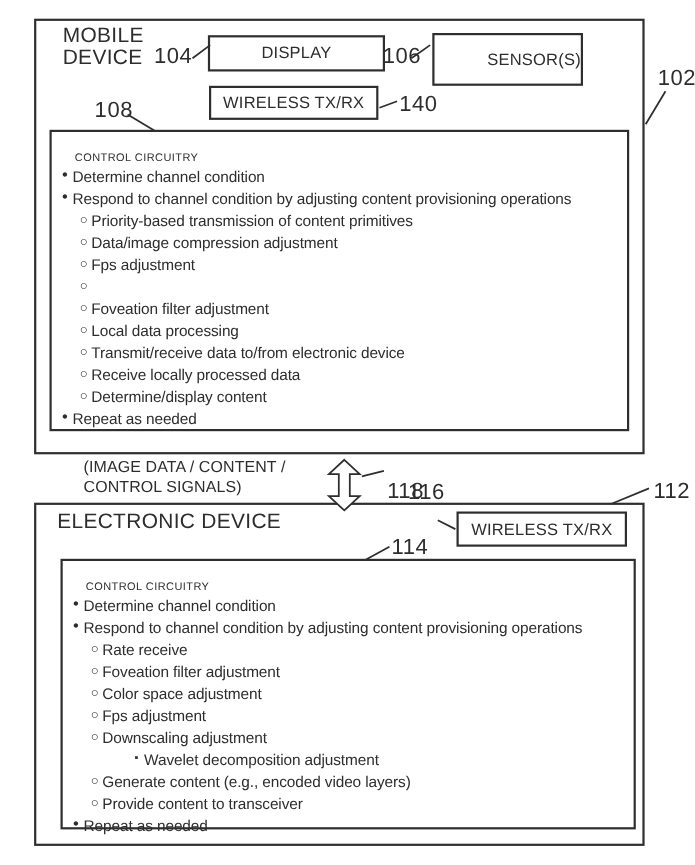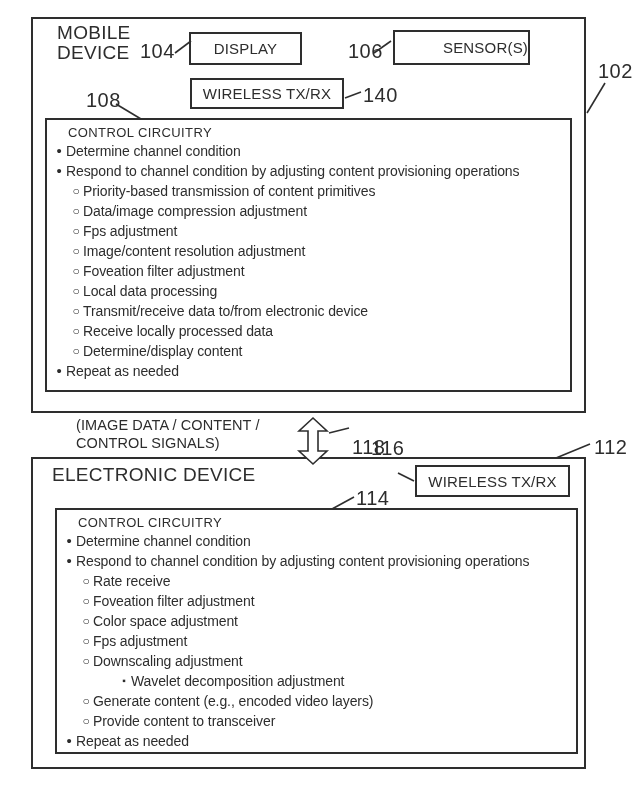--- a/index.html
+++ b/index.html
@@ -8,21 +8,21 @@
     font-family:"Liberation Sans", sans-serif; color:#2d2d2d; overflow:hidden;
   }
   .box { position:absolute; box-sizing:border-box; background:#ffffff; border:2px solid #2e2e2e; }
   .outer-box { border-width:2.5px; background:transparent; }
   .small-box {
     border-width:2.5px; display:flex; align-items:center; justify-content:center;
     font-size:15px; letter-spacing:0.2px; white-space:nowrap;
   }
   .device-label { position:absolute; font-size:19px; line-height:20px; letter-spacing:0.3px; }
   .ref-label { position:absolute; font-size:20px; letter-spacing:0.5px; }
-  .cc-title { margin:5px 0 1px 21px; font-size:13px; letter-spacing:0.4px; }
+  .cc-title { margin:18px 0 1px 21px; font-size:10px; letter-spacing:0.4px; }
   .cc-list { margin:0; padding:0; font-size:14px; letter-spacing:-0.1px; }
   .cc-row { display:flex; line-height:20px; }
   .cc-row .bullet { flex:0 0 14px; text-align:center; }
   .cc-row.lvl-0 { padding-left:5px; }
   .cc-row.lvl-0 .bullet { font-size:15px; }
   .cc-row.lvl-1 { padding-left:22px; }
   .cc-row.lvl-1 .bullet { font-size:12px; }
   .cc-row.lvl-2 { padding-left:60px; }
   .cc-row.lvl-2 .bullet { font-size:10px; }
   .channel-label { position:absolute; left:76px; top:416px; width:238px; text-align:left;
@@ -34,25 +34,25 @@
 
 <div class="canvas">
 
   <div class="box outer-box" style="left:31px; top:17px; width:555px; height:396px;"></div>
 
   <div class="device-label" style="left:57px; top:23px;">
     <div>MOBILE</div>
     <div>DEVICE</div>
   </div>
 
-  <div class="box small-box" style="left:189px; top:32px; width:113px; height:33px;">
+  <div class="box small-box" style="left:189px; top:32px; width:161px; height:33px;">
     <span>DISPLAY</span>
   </div>
 
-  <div class="box small-box" style="left:393px; top:30px; width:137px; height:35px;padding-left:48px;">
+  <div class="box small-box" style="left:393px; top:30px; width:137px; height:48px;padding-left:48px;">
     <span>SENSOR(S)</span>
   </div>
 
   <div class="box small-box" style="left:190px; top:78px; width:154px; height:31px;">
     <span>WIRELESS TX/RX</span>
   </div>
 
   <div class="box" style="left:45px; top:118px; width:527px; height:274px;">
     <div class="cc-title">CONTROL CIRCUITRY</div>
     <div class="cc-list">
@@ -77,21 +77,20 @@
           <span>Data/image compression adjustment</span>
         </div>
 
         <div class="cc-row lvl-1">
           <span class="bullet">○</span>
           <span>Fps adjustment</span>
         </div>
 
         <div class="cc-row lvl-1">
           <span class="bullet">○</span>
-          <span>Image/content resolution adjustment</span>
         </div>
 
         <div class="cc-row lvl-1">
           <span class="bullet">○</span>
           <span>Foveation filter adjustment</span>
         </div>
 
         <div class="cc-row lvl-1">
           <span class="bullet">○</span>
           <span>Local data processing</span>

